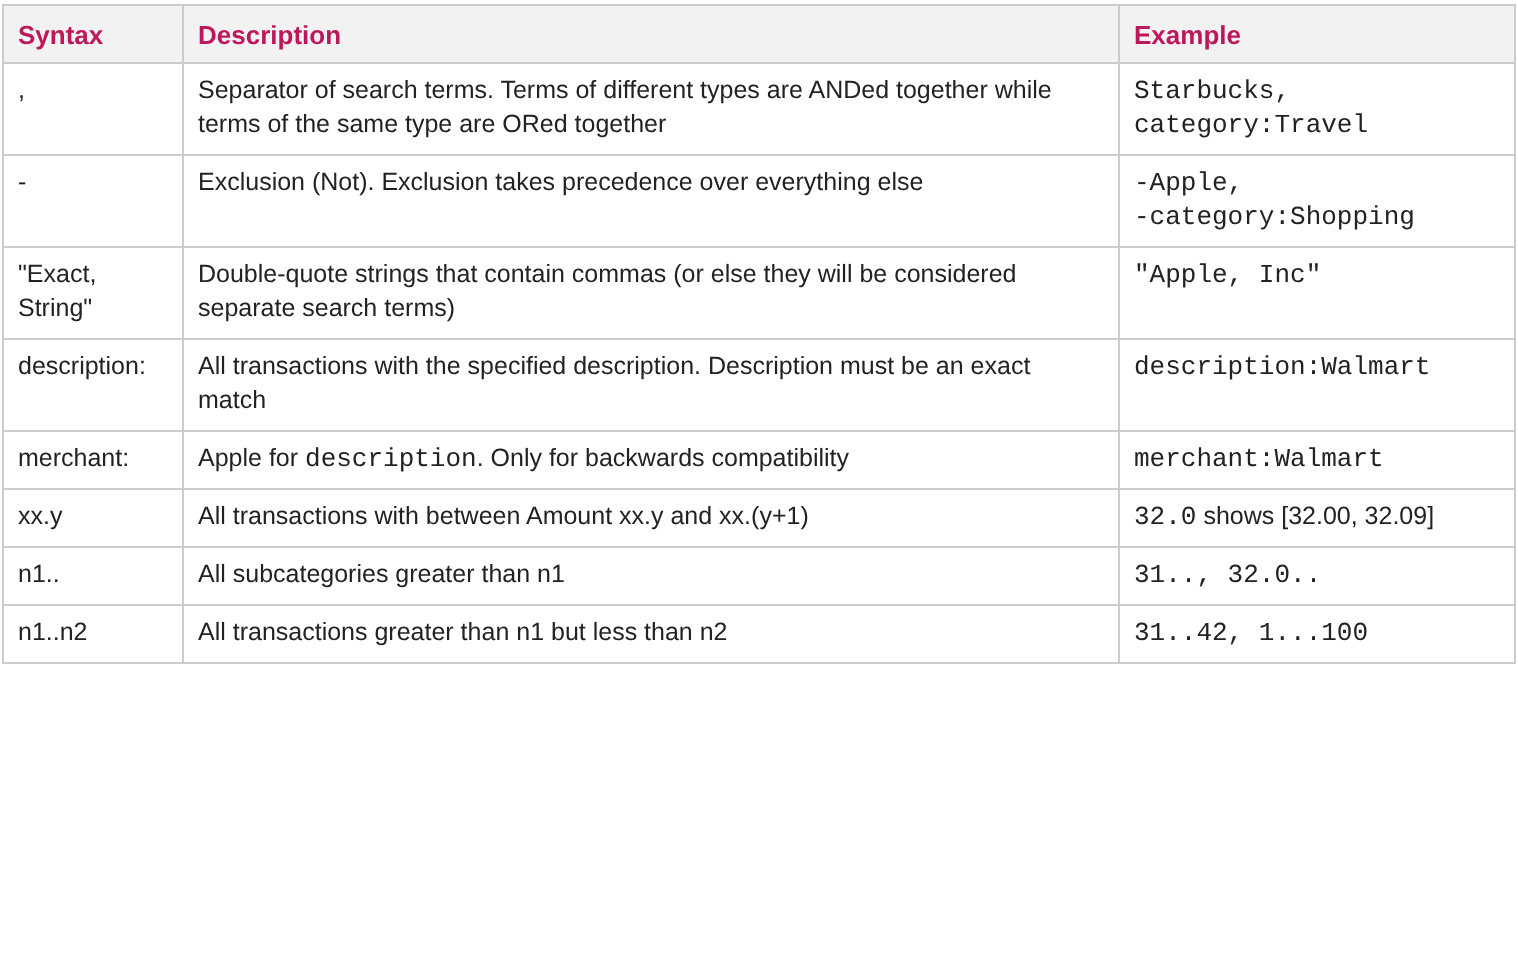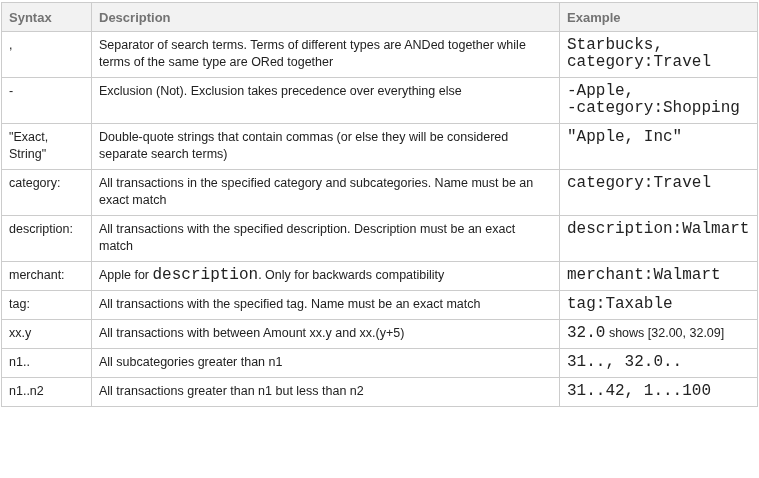--- a/index.html
+++ b/index.html
@@ -14,31 +14,31 @@
     }
     th, td {
       border: 1px solid #cccccc;
       text-align: left;
       vertical-align: top;
       padding: 5px 7px 6px 7px;
       line-height: 17px;
     }
     th {
       background: #f2f2f2;
-      color: #737373;
+      color: #be185d;
       font-weight: bold;
       font-size: 13px;
       height: 17px;
       padding-top: 6px;
       padding-bottom: 5px;
     }
     col.c1 { width: 90px; }
     col.c2 { width: 468px; }
     col.c3 { width: 198px; }
-    .mono { font-family: "Liberation Mono", monospace; font-size: 16px; }
+    .mono { font-family: "Liberation Mono", monospace; font-size: 13px; }
     tr.two td { height: 34px; }
     tr.one td { height: 17px; }
   </style>
 </head>
 <body>
 
 <table class="syntax-table">
   <colgroup>
       <col class="c1">
       <col class="c2">
@@ -67,42 +67,32 @@
         <div>-Apple,</div>
         <div>-category:Shopping</div>
       </td>
     </tr>
     <tr class="two">
       <td style="padding-right:14px">"Exact, String"</td>
       <td>Double-quote strings that contain commas (or else they will be considered separate search terms)</td>
       <td class="mono">"Apple, Inc"</td>
     </tr>
     <tr class="two">
-      <td>category:</td>
-      <td>All transactions in the specified category and subcategories. Name must be an exact match</td>
-      <td class="mono">category:Travel</td>
-    </tr>
-    <tr class="two">
       <td>description:</td>
       <td>All transactions with the specified description. Description must be an exact match</td>
       <td class="mono">description:Walmart</td>
     </tr>
     <tr class="one">
       <td>merchant:</td>
       <td><span>Apple for </span><span class="mono">description</span><span>. Only for backwards compatibility</span></td>
       <td class="mono">merchant:Walmart</td>
     </tr>
     <tr class="one">
-      <td>tag:</td>
-      <td>All transactions with the specified tag. Name must be an exact match</td>
-      <td class="mono">tag:Taxable</td>
-    </tr>
-    <tr class="one">
       <td>xx.y</td>
-      <td>All transactions with between Amount xx.y and xx.(y+5)</td>
+      <td>All transactions with between Amount xx.y and xx.(y+1)</td>
       <td><span class="mono">32.0</span><span> shows [32.00, 32.09]</span></td>
     </tr>
     <tr class="one">
       <td>n1..</td>
       <td>All subcategories greater than n1</td>
       <td class="mono">31.., 32.0..</td>
     </tr>
     <tr class="one">
       <td>n1..n2</td>
       <td>All transactions greater than n1 but less than n2</td>

